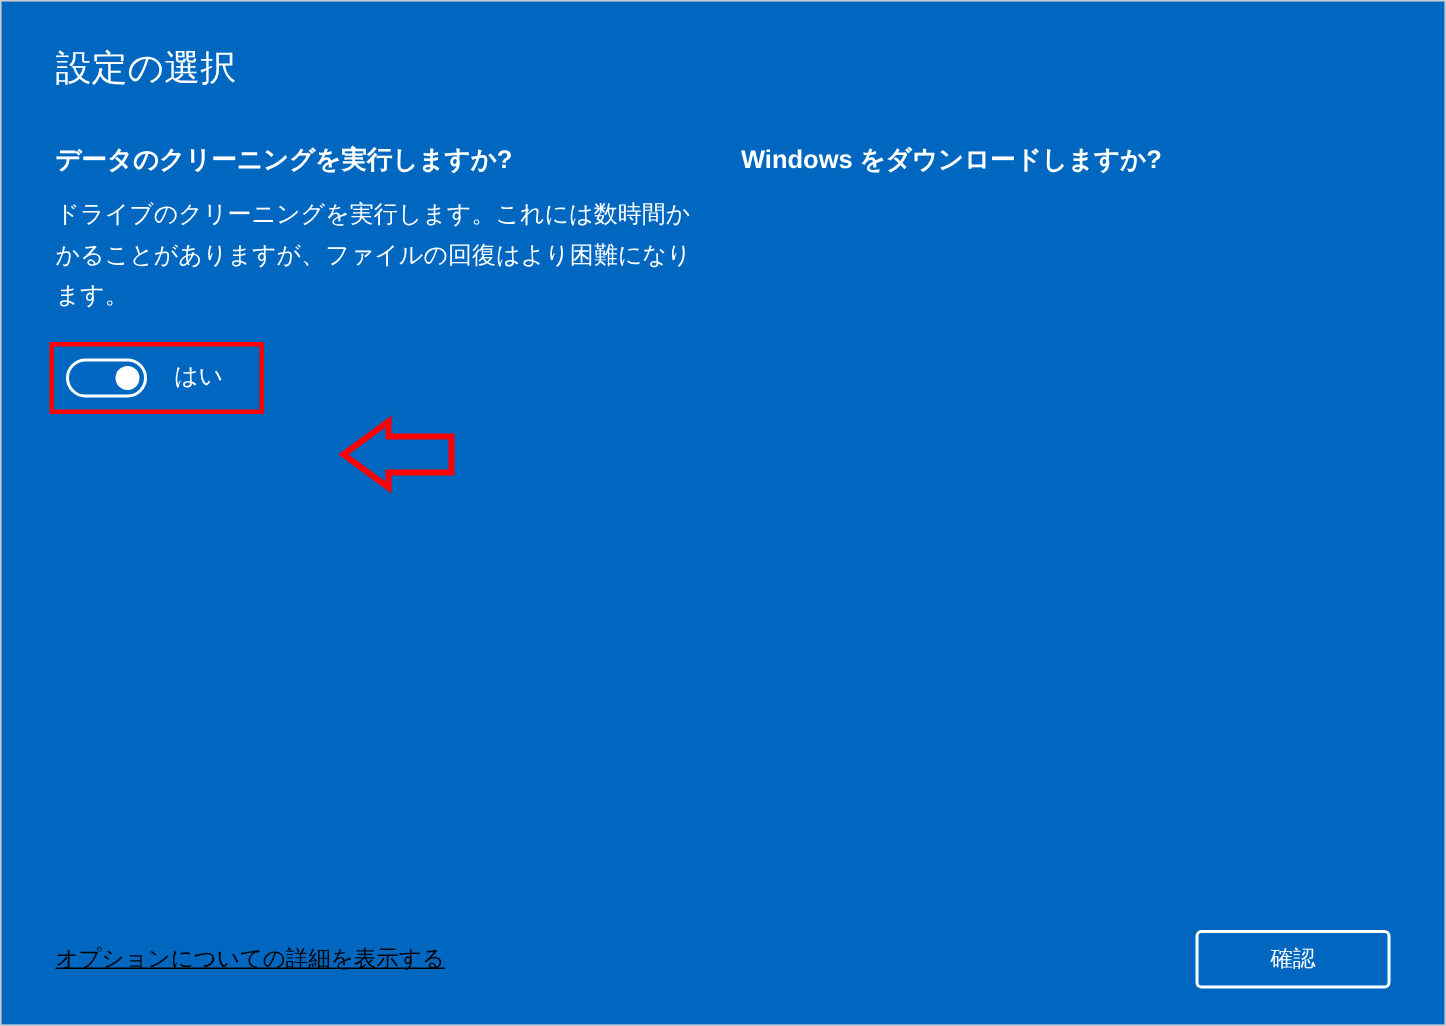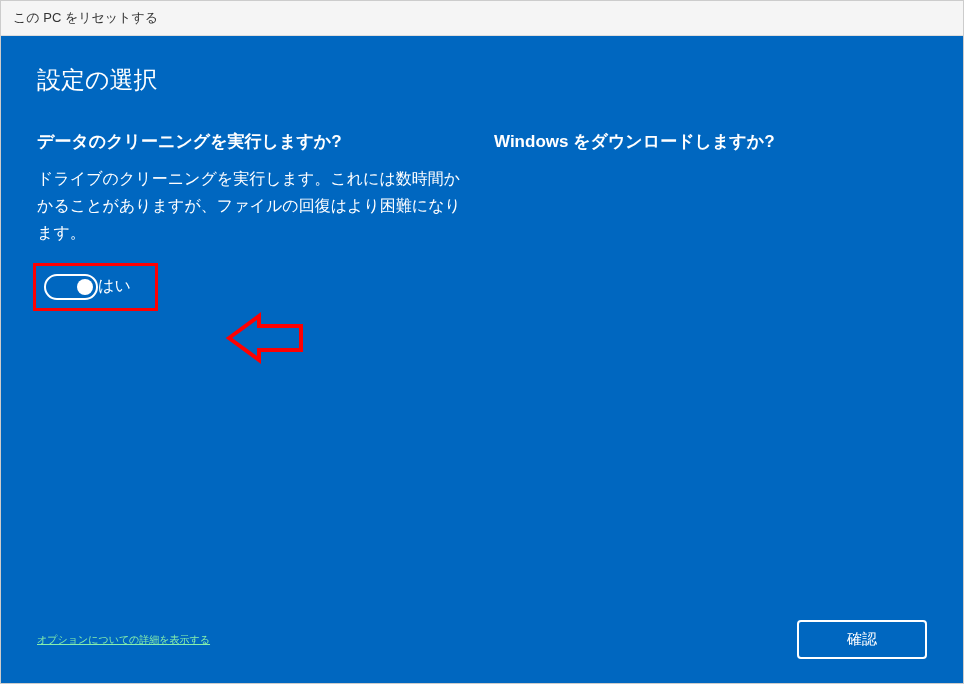--- a/index.html
+++ b/index.html
@@ -64,20 +64,21 @@
       display: flex;
       align-items: center;
       gap: 18px;
       width: fit-content;
     }
     .highlight-box {
       border: 3px solid #ff0000;
       padding: 8px 24px 8px 8px;
       display: inline-flex;
       align-items: center;
+      gap: 18px;
       margin-left: -4px;
     }
     .toggle {
       width: 54px;
       height: 26px;
       border: 2px solid #fff;
       border-radius: 13px;
       position: relative;
       cursor: pointer;
       flex-shrink: 0;
@@ -105,22 +106,22 @@
       top: 272px;
     }
     .footer {
       margin-top: auto;
       display: flex;
       align-items: center;
       justify-content: space-between;
       padding-top: 20px;
     }
     .details-link {
-      color: #86efac;
-      font-size: 10px;
+      color: #000000;
+      font-size: 15px;
       text-decoration: underline;
       cursor: pointer;
     }
     .buttons {
       display: flex;
       gap: 16px;
       padding-left: 19px;
     }
     .btn {
       border: 2px solid #fff;
@@ -132,23 +133,20 @@
       text-align: center;
       border-radius: 4px;
       cursor: pointer;
       font-family: inherit;
     }
   </style>
 </head>
 <body>
 
 <div class="window">
-  <div class="titlebar">
-    <span>この PC をリセットする</span>
-  </div>
   <div class="content">
     <h1 class="page-title">設定の選択</h1>
 
     <div class="columns">
       <div class="col">
         <div class="question">データのクリーニングを実行しますか?</div>
         <div class="description">ドライブのクリーニングを実行します。これには数時間かかることがありますが、ファイルの回復はより困難になります。</div>
         <div class="highlight-box">
           <div class="toggle on">
             <div class="toggle-knob"></div>

